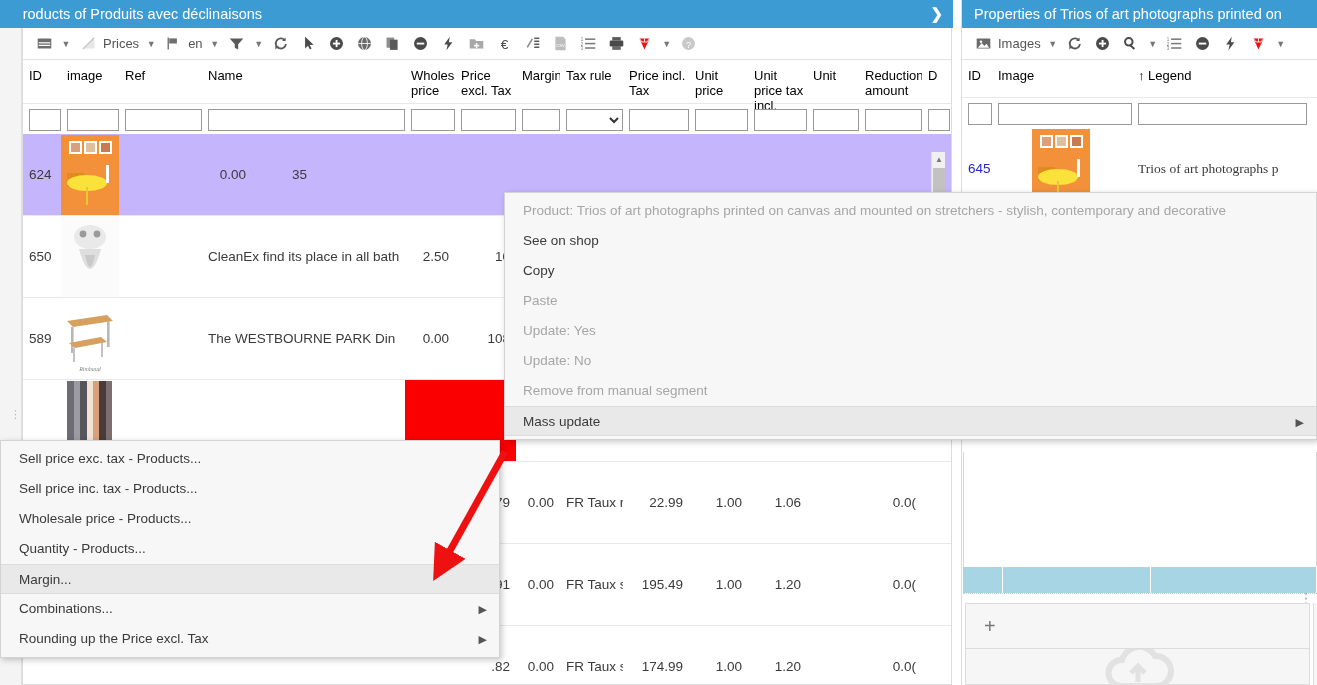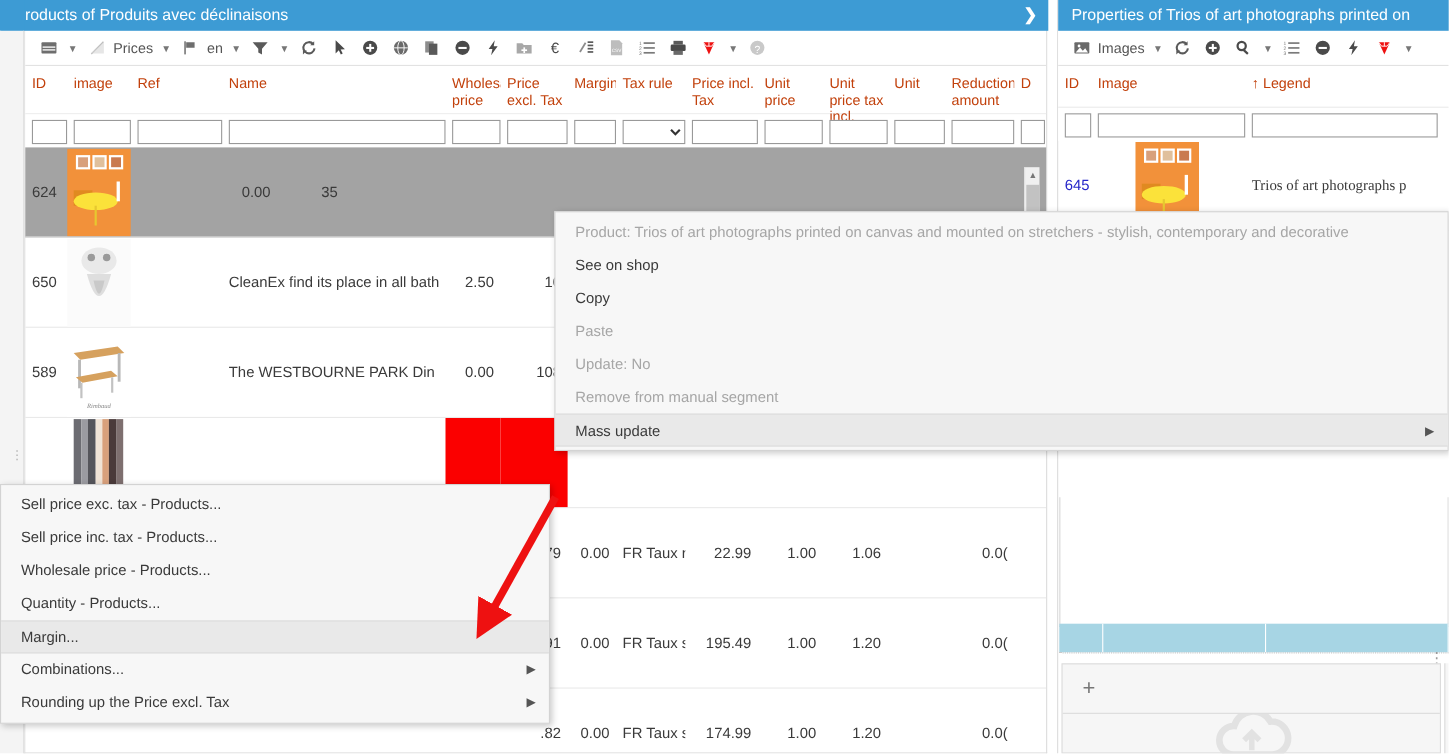--- a/index.html
+++ b/index.html
@@ -35,35 +35,35 @@
   .caret { width: 14px; text-align: center; color: #777; font-size: 9px; }
   .ico { width: 20px; height: 20px; display: inline-flex; align-items: center; justify-content: center; }
   .ico svg { display: block; }
 
   
   .grid-head {
     display: flex; border-bottom: 1px solid #e8e8e8; background: #fff;
     height: 44px; align-items: flex-start; padding-top: 8px;
   }
   .hcell {
-    color: #c2410c; font-size: 13px; padding-left: 6px;
+    color: #000000; font-size: 13px; padding-left: 6px;
     overflow: hidden; white-space: normal; line-height: 15px;
     flex: 0 0 auto;
   }
   .filt-row { display: flex; height: 30px; align-items: center; padding-top: 2px; background: #fff; }
   .filt { flex: 0 0 auto; padding-left: 6px; }
   .filt input, .filt select {
     height: 22px; border: 1px solid #999; background: #fff;
     font-family: "Liberation Sans", sans-serif; font-size: 12px;
     width: 100%; padding: 0 2px; color: #333;
   }
   .filt select { padding-right: 0; }
 
   .grow { display: flex; border-bottom: 1px solid #e9e9e9; height: 82px; align-items: center; }
-  .grow.sel { background: #a3a3a3; }
+  .grow.sel { background: #c4b5fd; }
   .gcell { flex: 0 0 auto; padding: 0 6px; font-size: 13.5px; color: #3a3a3a; overflow: hidden; white-space: nowrap; height: 100%; display: flex; align-items: center; }
   .gcell.r { justify-content: flex-end; }
   .gcell.redfill { background: #fb0000; }
 
   .thumb { width: 58px; height: 80px; overflow: hidden; display: block; }
 
   
   .ctxmenu {
     position: absolute; background: #f7f7f7; border: 1px solid #d3d3d3;
     box-shadow: 2px 2px 6px rgba(0,0,0,.22); z-index: 60; padding: 3px 0;
@@ -617,20 +617,21 @@
       </svg>
     </div>
   </div>
   <div style="position:absolute;left:1313px;top:603px;width:4px;height:82px;border-left:1px solid #dcdcdc;background:#f6f6f6;"></div>
 
   <div class="ctxmenu" style="left:504px; top:192px; width:813px;" id="ctx-menu">
       <div class="ctxitem dis"><span>Product: Trios of art photographs printed on canvas and mounted on stretchers - stylish, contemporary and decorative</span></div>
       <div class="ctxitem"><span>See on shop</span></div>
       <div class="ctxitem"><span>Copy</span></div>
       <div class="ctxitem dis"><span>Paste</span></div>
+      <div class="ctxitem dis"><span>Update: Yes</span></div>
       <div class="ctxitem dis"><span>Update: No</span></div>
       <div class="ctxitem dis"><span>Remove from manual segment</span></div>
       <div class="ctxitem hl"><span>Mass update</span><span class="sub-arrow">▶</span></div>
     </div>
 
   <div class="ctxmenu" style="left:0px; top:440px; width:500px;" id="sub-menu">
       <div class="ctxitem"><span>Sell price exc. tax - Products...</span></div>
       <div class="ctxitem"><span>Sell price inc. tax - Products...</span></div>
       <div class="ctxitem"><span>Wholesale price - Products...</span></div>
       <div class="ctxitem"><span>Quantity - Products...</span></div>

